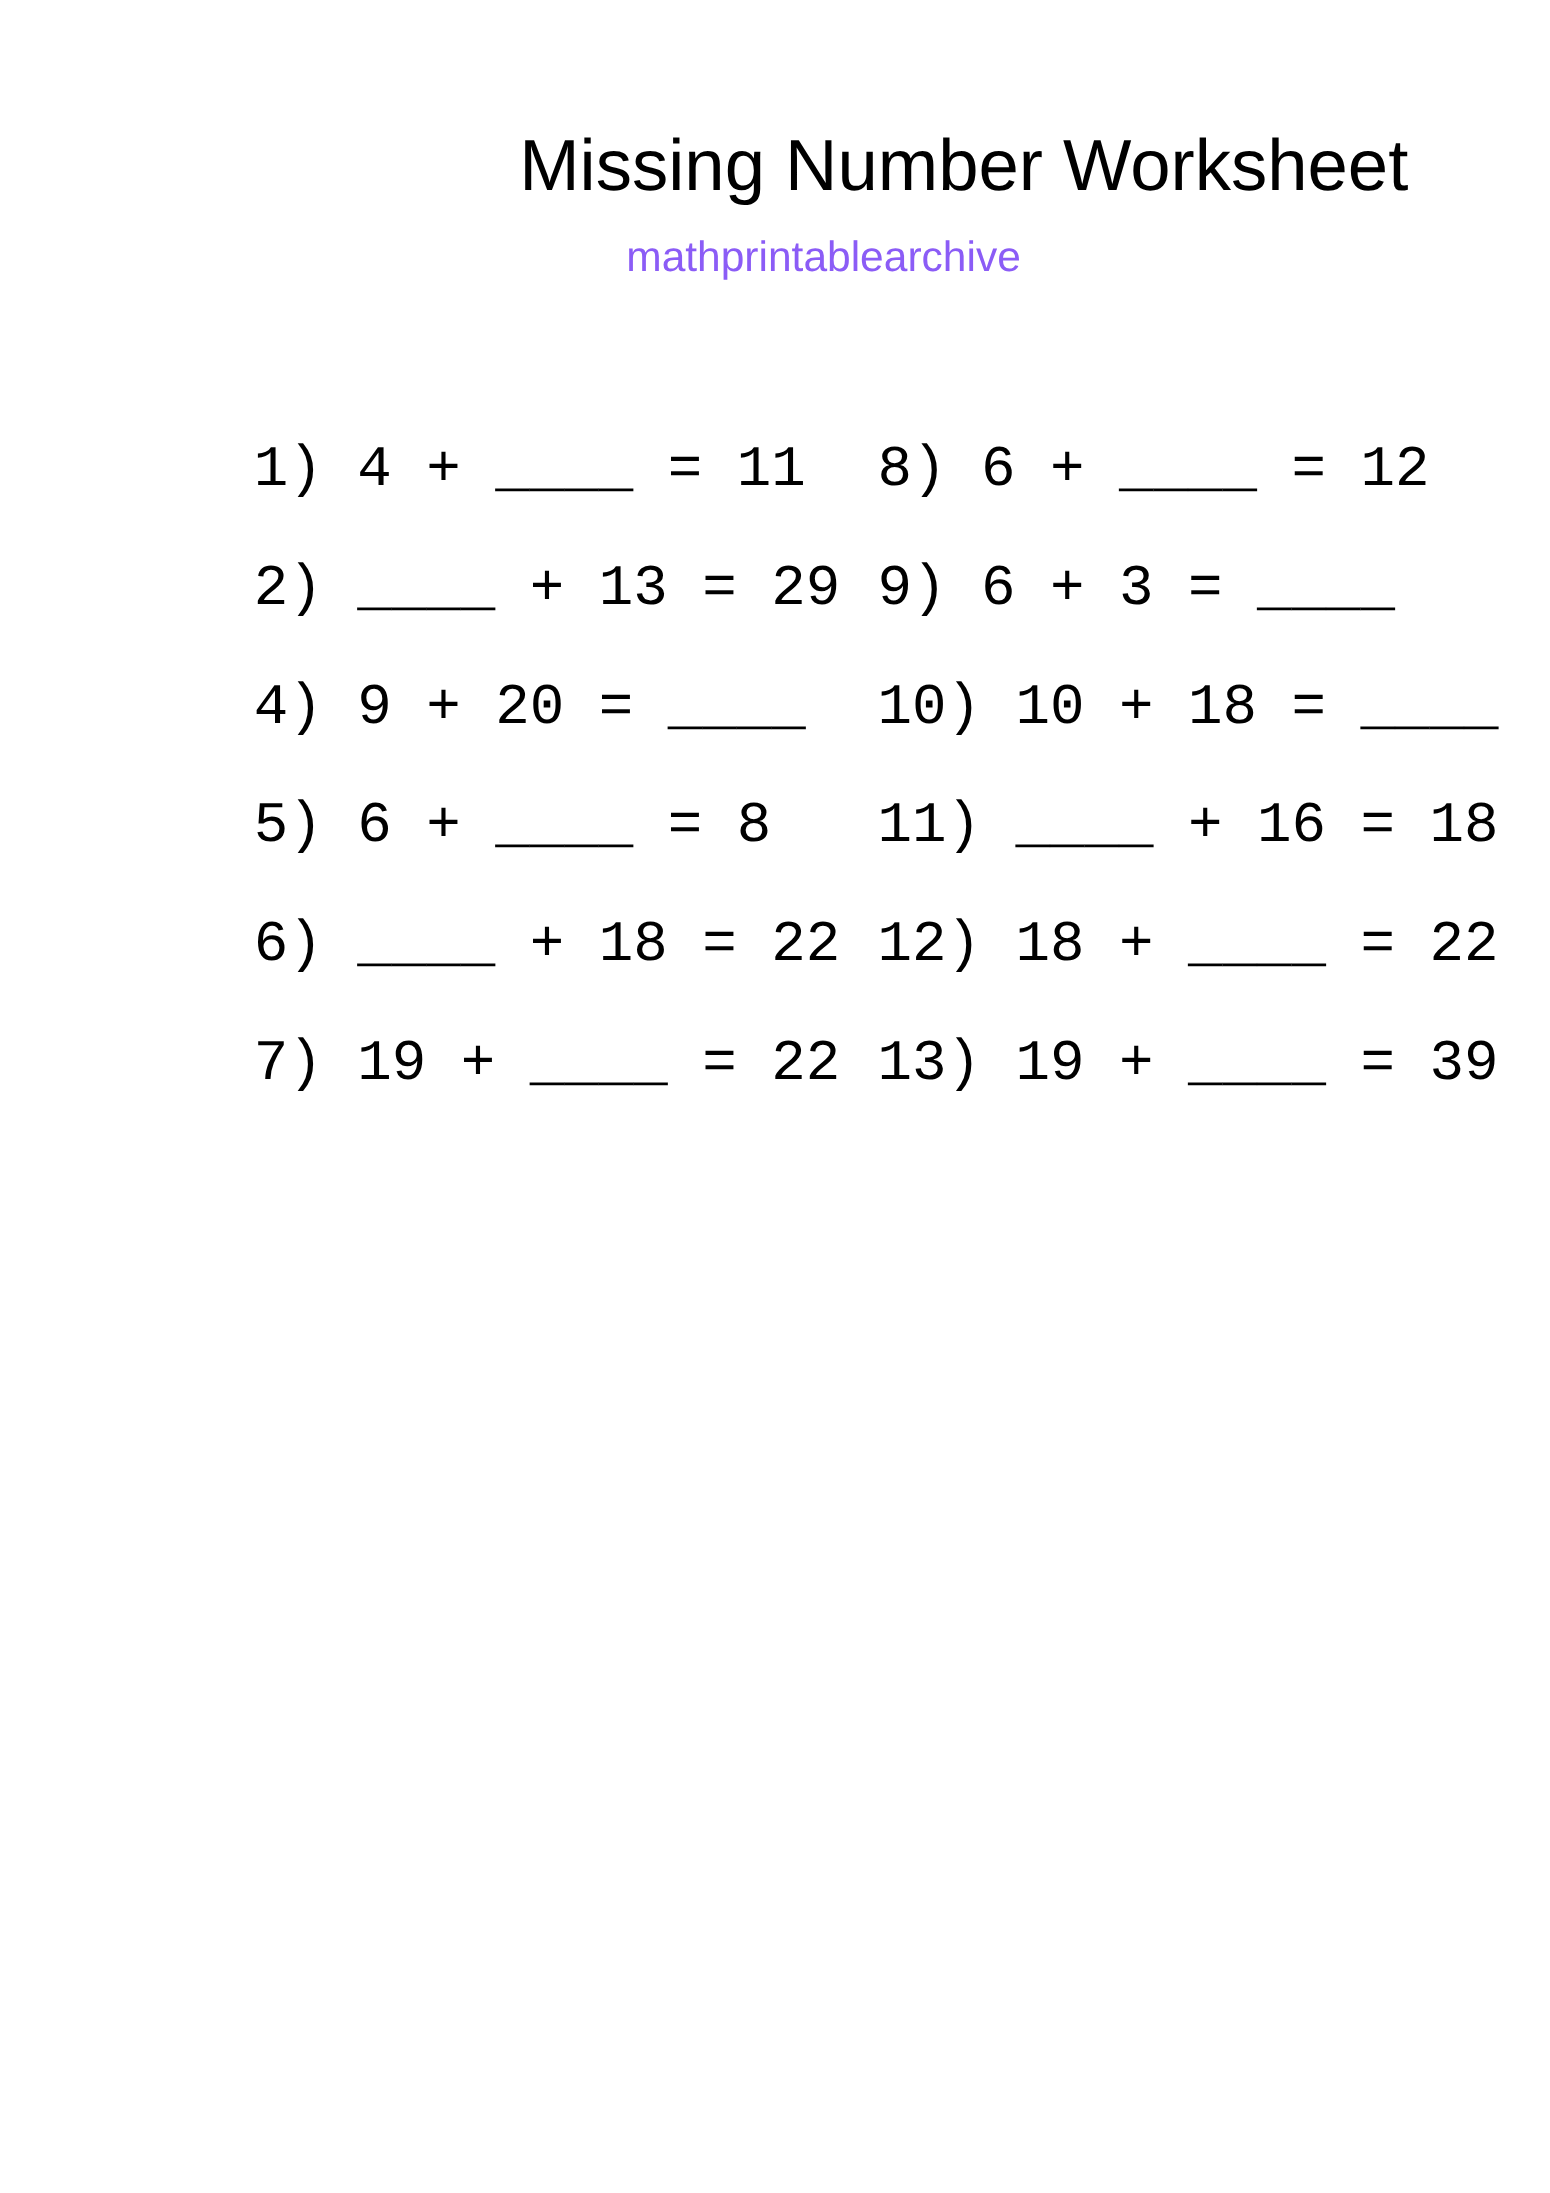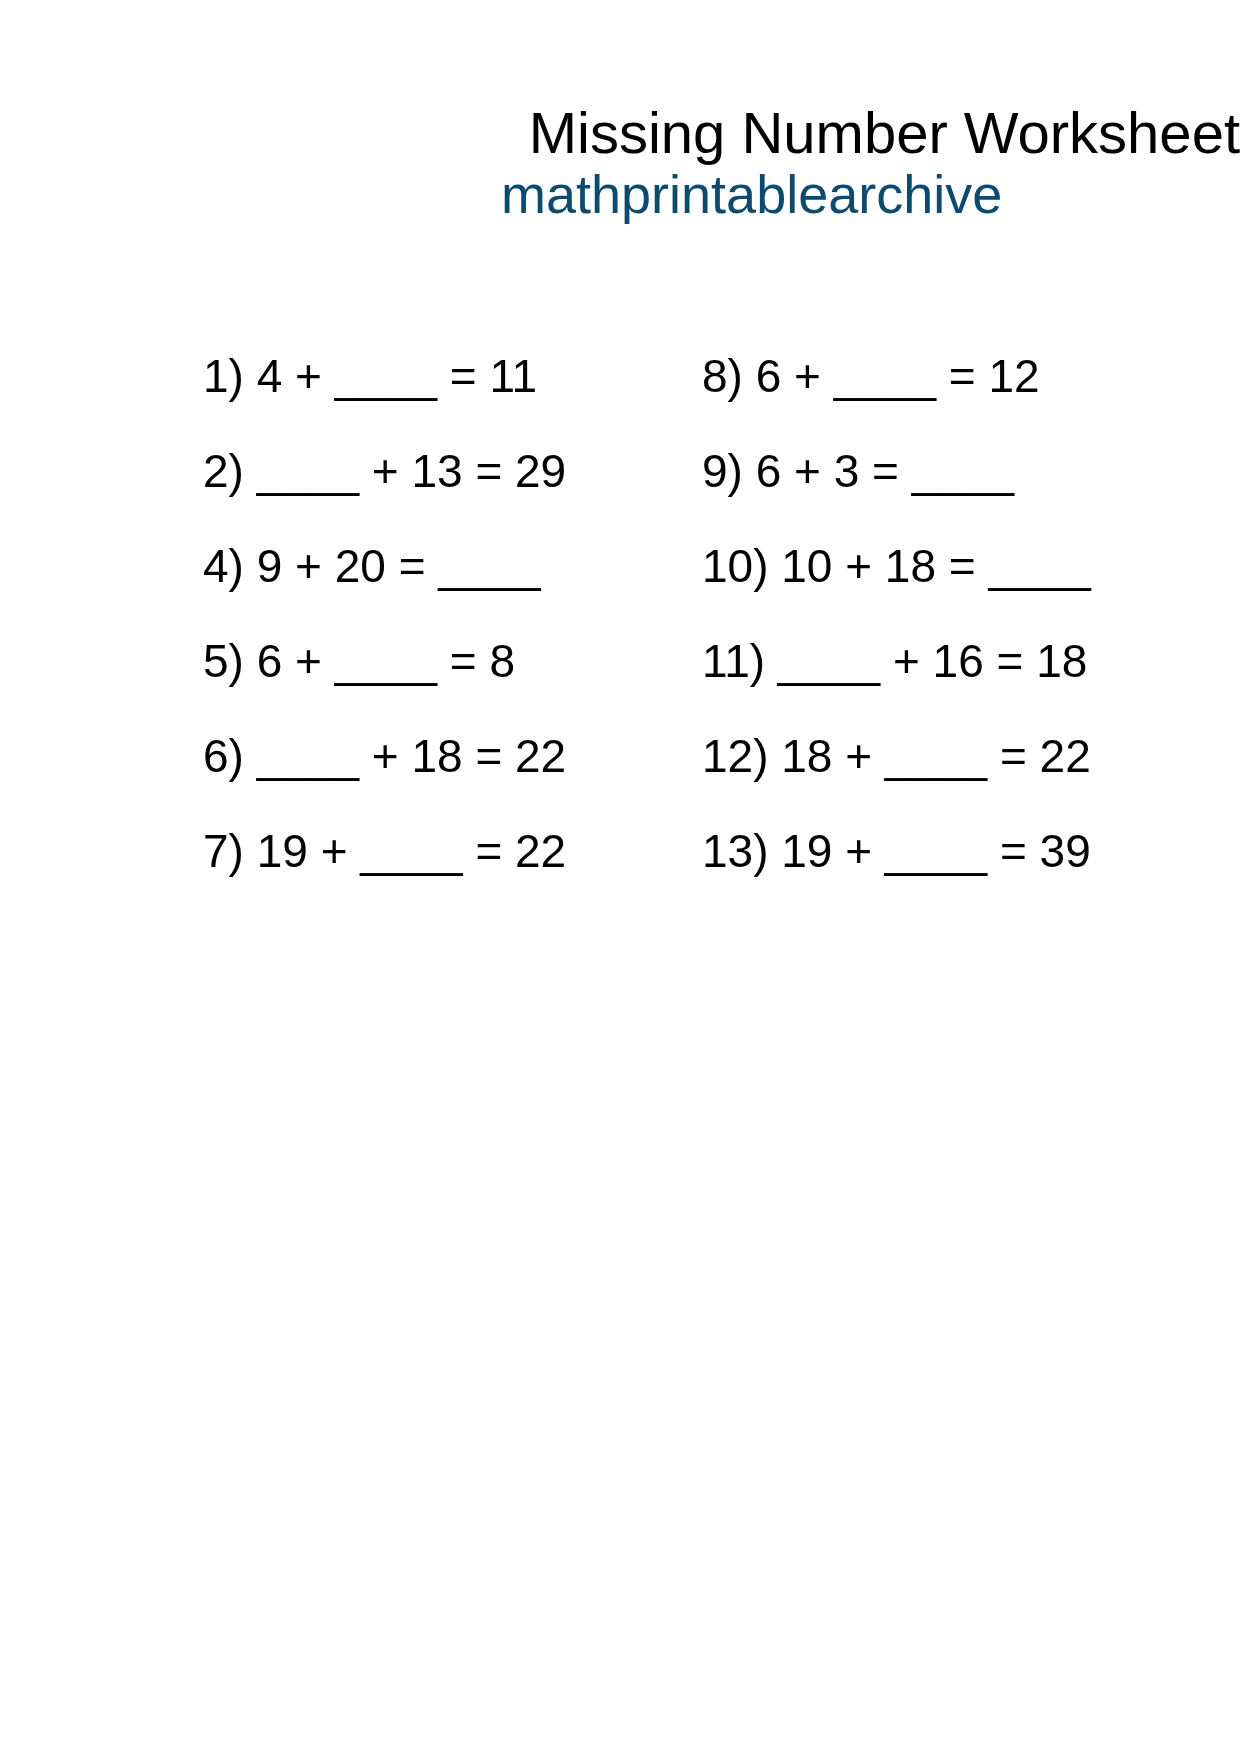--- a/index.html
+++ b/index.html
@@ -13,47 +13,48 @@
       position: relative;
       overflow: hidden;
       font-family: "Liberation Sans", sans-serif;
       color: #000000;
     }
     .title {
       position: absolute;
       left: 0;
       width: 1240px;
       top: 100px;
-      text-align: right;
+      text-align: center;
       padding-left: 302px;
       box-sizing: border-box;
       font-size: 58px;
       line-height: 66px;
       white-space: nowrap;
     }
     .subtitle {
       position: absolute;
       left: 501px;
-      top: 169px;
-      font-size: 54px;
+      top: 181px;
+      font-size: 34px;
       line-height: 50px;
-      color: #0c4a6e;
+      color: #8b5cf6;
       white-space: nowrap;
     }
     .col {
       position: absolute;
       top: 348px;
     }
     .col.left { left: 203px; }
     .col.right { left: 702px; }
     .problem {
       height: 95px;
       font-size: 46px;
       line-height: 56px;
       white-space: pre;
+      font-family: Liberation Mono, monospace;
     }
   </style>
 </head>
 <body>
 
 <div class="title">Missing Number Worksheet</div>
 <div class="subtitle">mathprintablearchive</div>
 
 <div class="col left">
   <div class="problem">1) 4 + ____ = 11</div>

